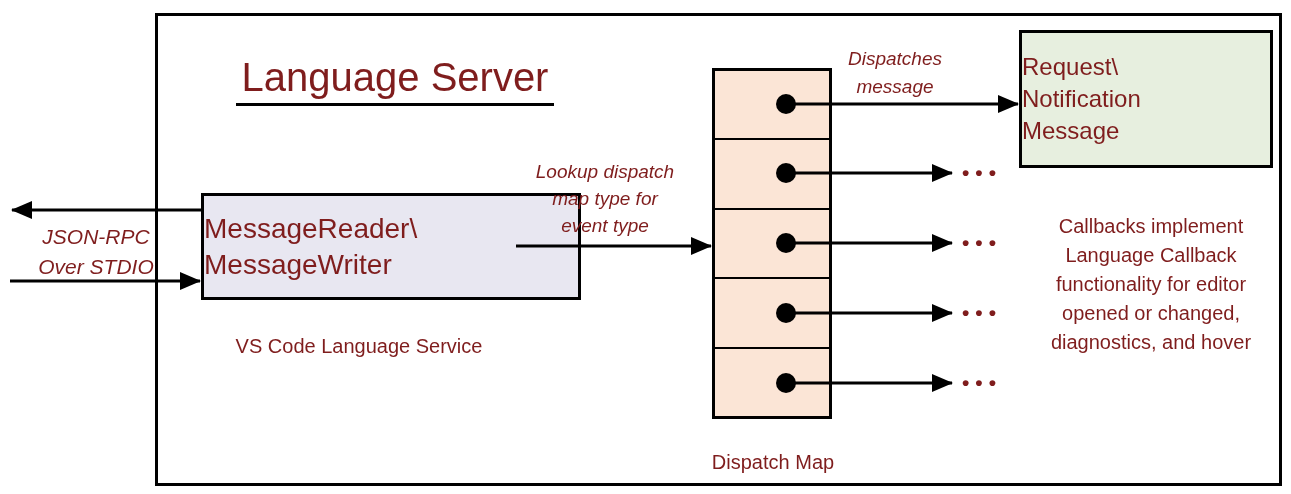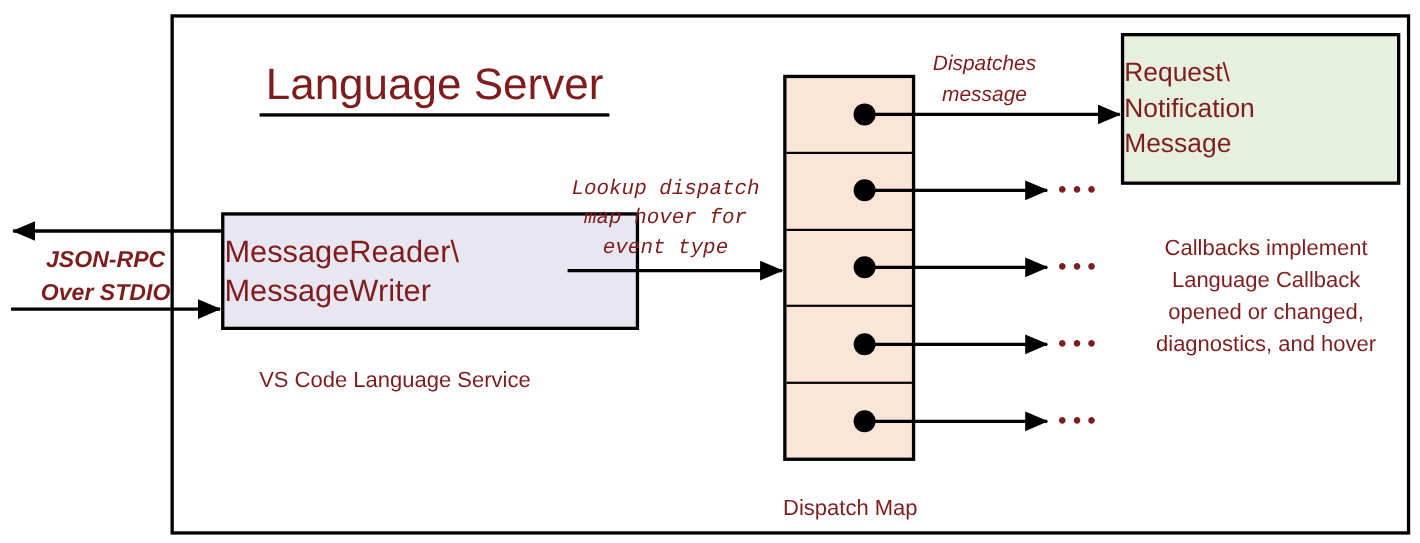--- a/index.html
+++ b/index.html
@@ -21,22 +21,22 @@
     box-sizing:border-box;border:3px solid #000;
     display:flex;flex-direction:column;align-items:flex-start;justify-content:center;
     text-align:center;
   }
   .reader-box{left:201px;top:193px;width:380px;height:107px;font-size:28px;line-height:36px;}
   .callback-box{left:1019px;top:30px;width:254px;height:138px;font-size:24px;line-height:32px;}
   .caption{font-size:20px;line-height:28px;text-align:center;margin-top:23px;}
   .reader-caption{left:178px;top:309px;width:362px;}
   .map-caption{left:648px;top:425px;width:250px;}
   .italic-label{font-style:italic;text-align:center;}
-  .io-label{left:10px;top:222px;width:172px;font-size:21px;line-height:30px;font-weight:bold;}
-  .lookup-label{left:512px;top:158px;width:186px;font-size:19px;line-height:27px;font-family:Liberation Mono, monospace;}
+  .io-label{left:10px;top:222px;width:172px;font-size:21px;line-height:30px;}
+  .lookup-label{left:512px;top:158px;width:186px;font-size:19px;line-height:27px;}
   .dispatch-label{left:820px;top:45px;width:150px;font-size:19px;line-height:28px;}
   .map{
     left:712px;top:68px;width:120px;height:351px;
     box-sizing:border-box;border:3px solid #000;
     display:flex;flex-direction:column;
   }
   .map-cell{flex:1 1 0;border-bottom:2px solid #000;}
   .map-cell:last-child{border-bottom:none;}
   .ellipsis{
     left:962px;width:70px;height:26px;font-size:21px;font-weight:bold;
@@ -63,21 +63,21 @@
   <div class="abs box reader-box" style="background-color: rgb(232, 231, 241);">
     <div>MessageReader\</div>
     <div>MessageWriter</div>
   </div>
   <div class="abs caption reader-caption">
     <div>VS Code Language Service</div>
   </div>
 
   <div class="abs italic-label lookup-label">
     <div>Lookup dispatch</div>
-    <div>map hover for</div>
+    <div>map type for</div>
     <div>event type</div>
   </div>
 
   <div class="abs italic-label dispatch-label">
     <div>Dispatches</div>
     <div>message</div>
   </div>
 
   <div class="abs map" style="background-color: rgb(251, 229, 214);">
     <div class="map-cell"></div>
@@ -97,20 +97,21 @@
 
   <div class="abs box callback-box" style="background-color: rgb(231, 239, 223);">
     <div>Request\</div>
     <div>Notification</div>
     <div>Message</div>
   </div>
 
   <div class="abs caption" style="left:1022px;top:189px;width:258px;line-height:29px;">
     <div>Callbacks implement</div>
     <div>Language Callback</div>
+    <div>functionality for editor</div>
     <div>opened or changed,</div>
     <div>diagnostics, and hover</div>
   </div>
 
   <svg class="abs connector-layer" viewBox="0 0 1291 494" xmlns="http://www.w3.org/2000/svg">
     <defs>
       <marker id="ah" markerUnits="userSpaceOnUse" markerWidth="24" markerHeight="20" refX="20" refY="9" orient="auto">
         <path d="M0,0 L21,9 L0,18 Z" fill="#000"></path>
       </marker>
     </defs>

